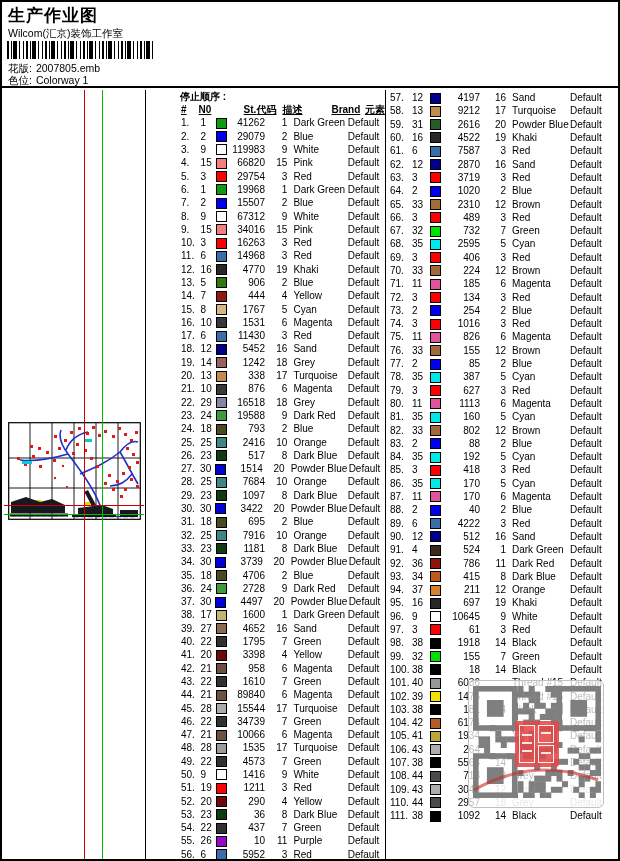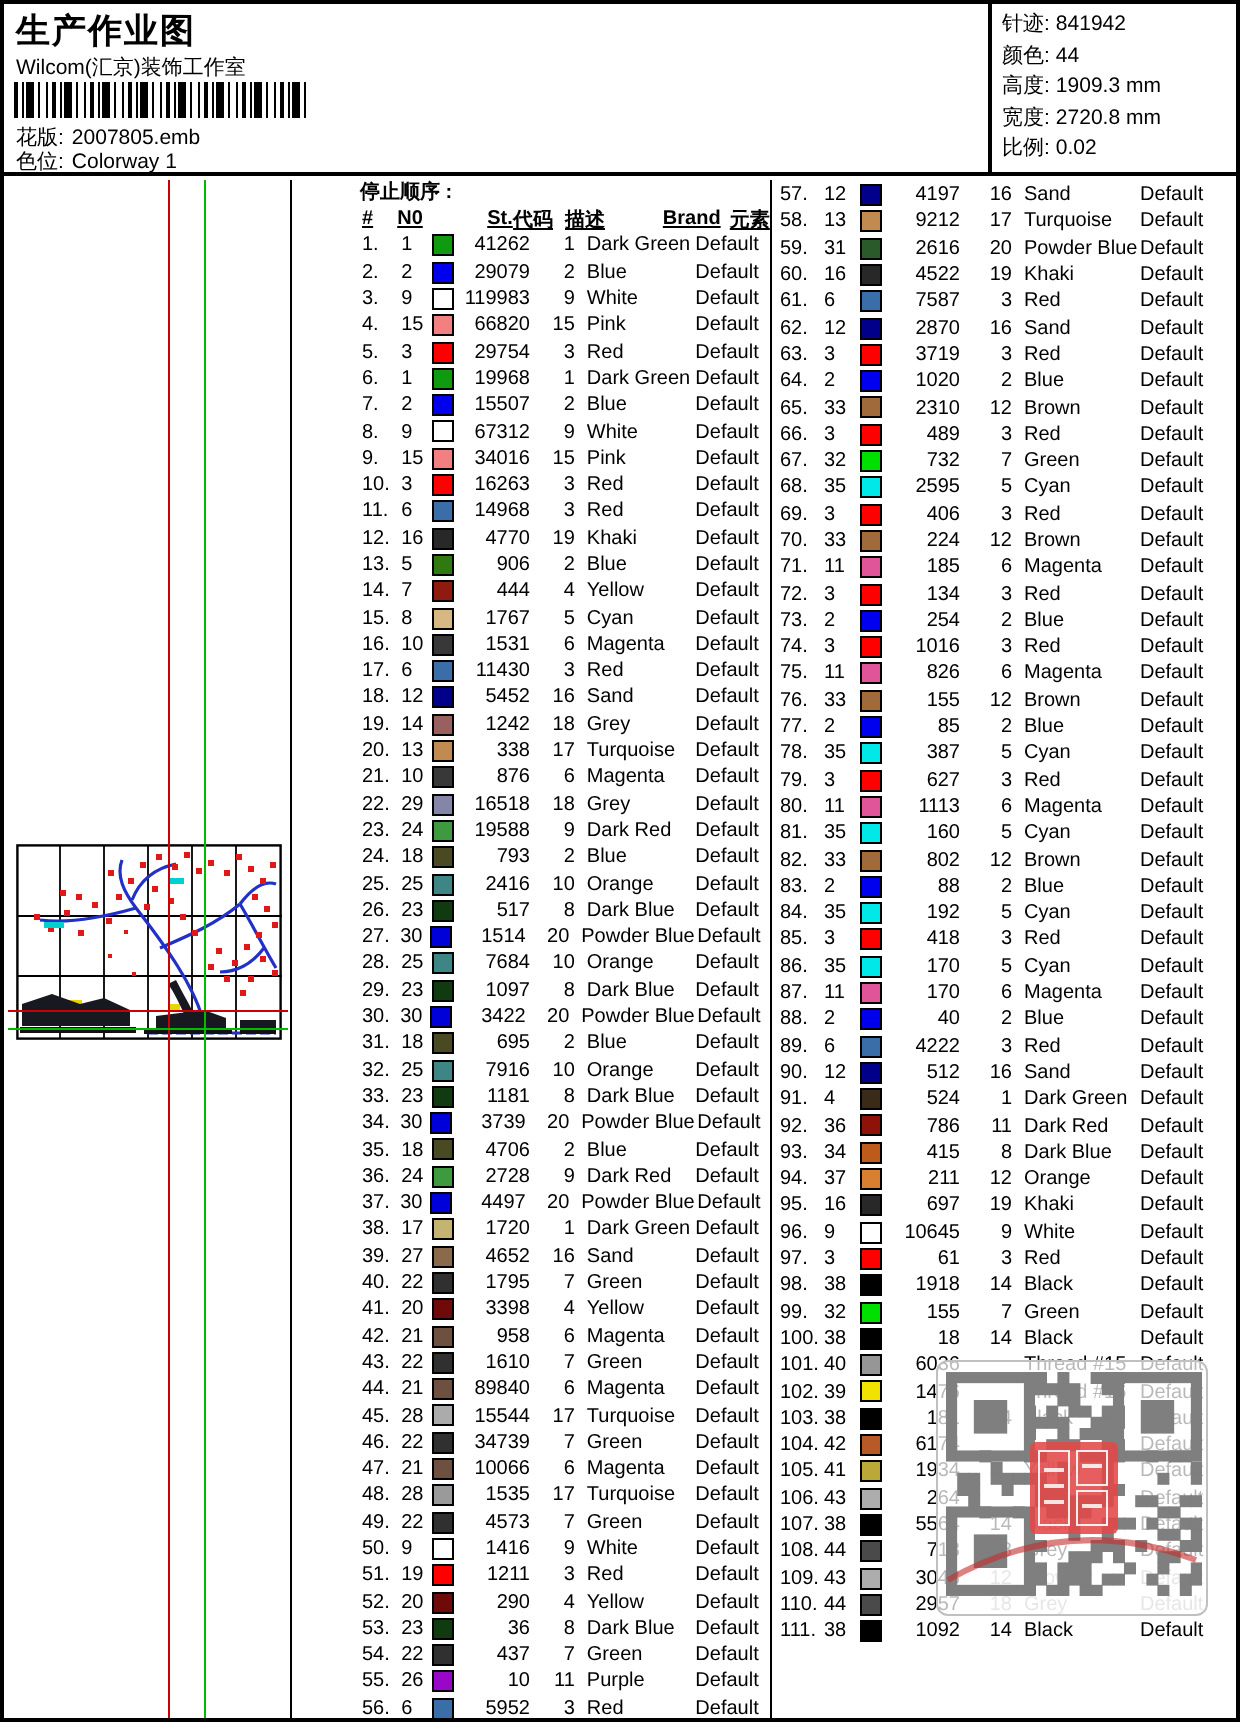--- a/index.html
+++ b/index.html
@@ -80,27 +80,20 @@
 
   <div class="header">
     <div class="title">生产作业图</div>
     <div class="studio">Wilcom(汇京)装饰工作室</div>
     <div class="barcode"></div>
     <div class="meta1">
       <span>花版:</span><span>2007805.emb</span>
     </div>
     <div class="meta2">
       <span>色位:</span><span>Colorway 1</span>
-    </div>
-    <div class="infobox">
-      <div class="info-line"><span class="lbl">针迹:</span><span>841942</span></div>
-      <div class="info-line"><span class="lbl">颜色:</span><span>44</span></div>
-      <div class="info-line"><span class="lbl">高度:</span><span>1909.3 mm</span></div>
-      <div class="info-line"><span class="lbl">宽度:</span><span>2720.8 mm</span></div>
-      <div class="info-line"><span class="lbl">比例:</span><span>0.02</span></div>
     </div>
   </div>
 
   <div class="vline red"></div>
   <div class="vline green"></div>
   <div class="hline red"></div>
   <div class="hline green"></div>
 
   <svg class="preview" viewBox="0 0 133 100" xmlns="http://www.w3.org/2000/svg">
     <rect x="0.7" y="0.7" width="131.6" height="96.6" fill="none" stroke="#000" stroke-width="1.2"></rect>
@@ -531,21 +524,21 @@
           <span class="c-sw"><i class="sw" style="background: rgb(0, 0, 216);"></i></span>
           <span class="c-st">4497</span>
           <span class="c-code">20</span>
           <span class="c-desc">Powder Blue</span>
           <span class="c-brand">Default</span>
         </div>
         <div class="trow">
           <span class="c-idx">38.</span>
           <span class="c-n0">17</span>
           <span class="c-sw"><i class="sw" style="background: rgb(196, 180, 114);"></i></span>
-          <span class="c-st">1720</span>
+          <span class="c-st">1600</span>
           <span class="c-code">1</span>
           <span class="c-desc">Dark Green</span>
           <span class="c-brand">Default</span>
         </div>
         <div class="trow">
           <span class="c-idx">39.</span>
           <span class="c-n0">27</span>
           <span class="c-sw"><i class="sw" style="background: rgb(138, 106, 74);"></i></span>
           <span class="c-st">4652</span>
           <span class="c-code">16</span>

